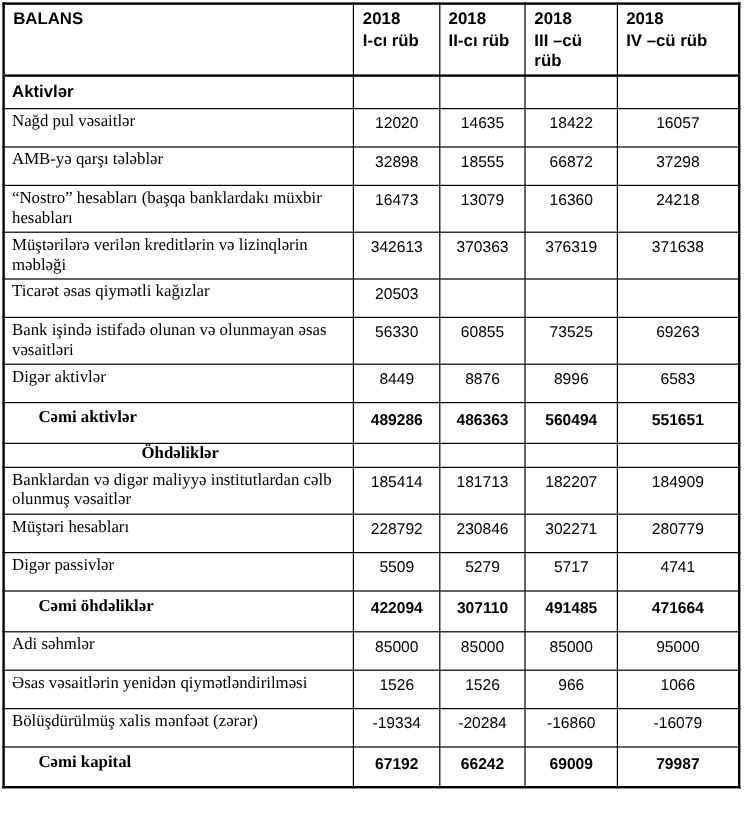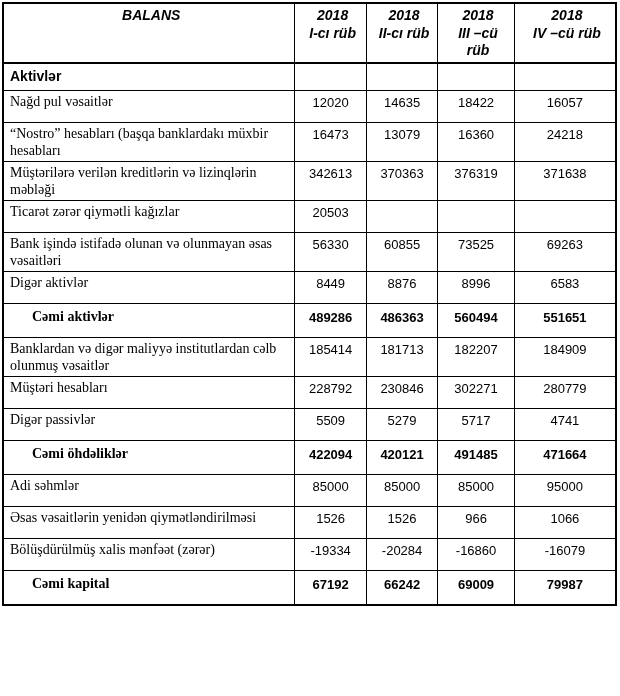--- a/index.html
+++ b/index.html
@@ -7,21 +7,21 @@
   .page{padding:2px 2px 0 2px;}
   table{border-collapse:collapse;table-layout:fixed;width:615px;border:2px solid #000;}
   col.c-label{width:290px;}
   col.c-q1{width:71px;}
   col.c-q2{width:71px;}
   col.c-q3{width:76px;}
   col.c-q4{width:101px;}
   th,td{border:1px solid #000;vertical-align:top;overflow:hidden;}
   thead tr{height:44px;border-bottom:2px solid #000;}
   thead th{font-family:"Liberation Sans",sans-serif;font-weight:bold;font-size:14px;
-           text-align:center;padding:3px 3px 2px 7px;white-space:pre-line;line-height:1.25;font-style:italic;}
+           text-align:left;padding:3px 3px 2px 7px;white-space:pre-line;line-height:1.25;}
   td.label{font-size:14px;line-height:1.18;padding:3px 4px 2px 6px;}
   td.num{font-family:"Liberation Sans",sans-serif;font-size:13px;text-align:center;padding:4px 2px 2px 2px;}
   tr.item{height:32px;}
   tr.total{height:34px;}
   tr.section-left{height:28px;}
   tr.section-center{height:18px;}
   tr.section-left td.label{font-family:"Liberation Sans",sans-serif;font-weight:bold;font-size:14px;padding-top:4px;}
   tr.section-center td.label{font-weight:bold;text-align:center;padding-top:1px;padding-bottom:1px;}
   tr.total td.label{font-weight:bold;padding-top:5px;padding-left:28px;}
   tr.total td.num{font-weight:bold;padding-top:6px;}
@@ -60,35 +60,42 @@
           <td class="num"></td>
         </tr>
         <tr class="item">
           <td class="label">Nağd pul vəsaitlər</td>
           <td class="num">12020</td>
           <td class="num">14635</td>
           <td class="num">18422</td>
           <td class="num">16057</td>
         </tr>
         <tr class="item">
+          <td class="label">AMB-yə qarşı tələblər</td>
+          <td class="num">32898</td>
+          <td class="num">18555</td>
+          <td class="num">66872</td>
+          <td class="num">37298</td>
+        </tr>
+        <tr class="item">
           <td class="label">“Nostro” hesabları (başqa banklardakı müxbir hesabları</td>
           <td class="num">16473</td>
           <td class="num">13079</td>
           <td class="num">16360</td>
           <td class="num">24218</td>
         </tr>
         <tr class="item">
           <td class="label">Müştərilərə verilən kreditlərin və lizinqlərin məbləği</td>
           <td class="num">342613</td>
           <td class="num">370363</td>
           <td class="num">376319</td>
           <td class="num">371638</td>
         </tr>
         <tr class="item">
-          <td class="label">Ticarət zərər qiymətli kağızlar</td>
+          <td class="label">Ticarət əsas qiymətli kağızlar</td>
           <td class="num">20503</td>
           <td class="num"></td>
           <td class="num"></td>
           <td class="num"></td>
         </tr>
         <tr class="item">
           <td class="label">Bank işində istifadə olunan və olunmayan əsas vəsaitləri</td>
           <td class="num">56330</td>
           <td class="num">60855</td>
           <td class="num">73525</td>
@@ -101,20 +108,27 @@
           <td class="num">8996</td>
           <td class="num">6583</td>
         </tr>
         <tr class="total">
           <td class="label">Cəmi aktivlər</td>
           <td class="num">489286</td>
           <td class="num">486363</td>
           <td class="num">560494</td>
           <td class="num">551651</td>
         </tr>
+        <tr class="section-center">
+          <td class="label">Öhdəliklər</td>
+          <td class="num"></td>
+          <td class="num"></td>
+          <td class="num"></td>
+          <td class="num"></td>
+        </tr>
         <tr class="item">
           <td class="label">Banklardan və digər maliyyə institutlardan cəlb olunmuş vəsaitlər</td>
           <td class="num">185414</td>
           <td class="num">181713</td>
           <td class="num">182207</td>
           <td class="num">184909</td>
         </tr>
         <tr class="item">
           <td class="label">Müştəri hesabları</td>
           <td class="num">228792</td>
@@ -125,21 +139,21 @@
         <tr class="item">
           <td class="label">Digər passivlər</td>
           <td class="num">5509</td>
           <td class="num">5279</td>
           <td class="num">5717</td>
           <td class="num">4741</td>
         </tr>
         <tr class="total">
           <td class="label">Cəmi öhdəliklər</td>
           <td class="num">422094</td>
-          <td class="num">420121</td>
+          <td class="num">307110</td>
           <td class="num">491485</td>
           <td class="num">471664</td>
         </tr>
         <tr class="item">
           <td class="label">Adi səhmlər</td>
           <td class="num">85000</td>
           <td class="num">85000</td>
           <td class="num">85000</td>
           <td class="num">95000</td>
         </tr>

